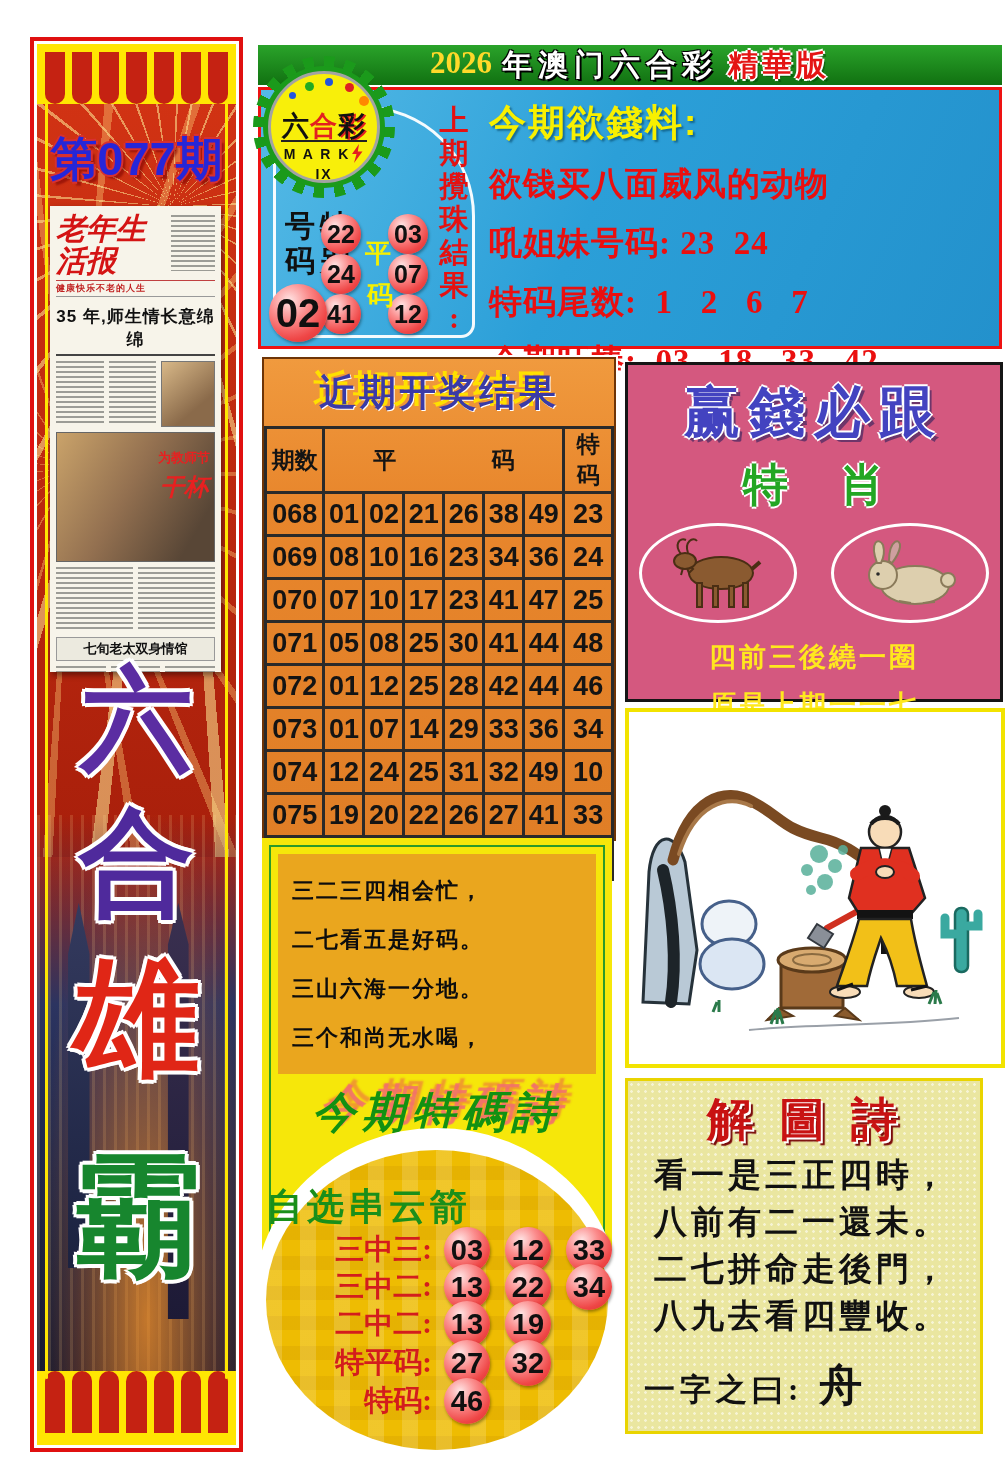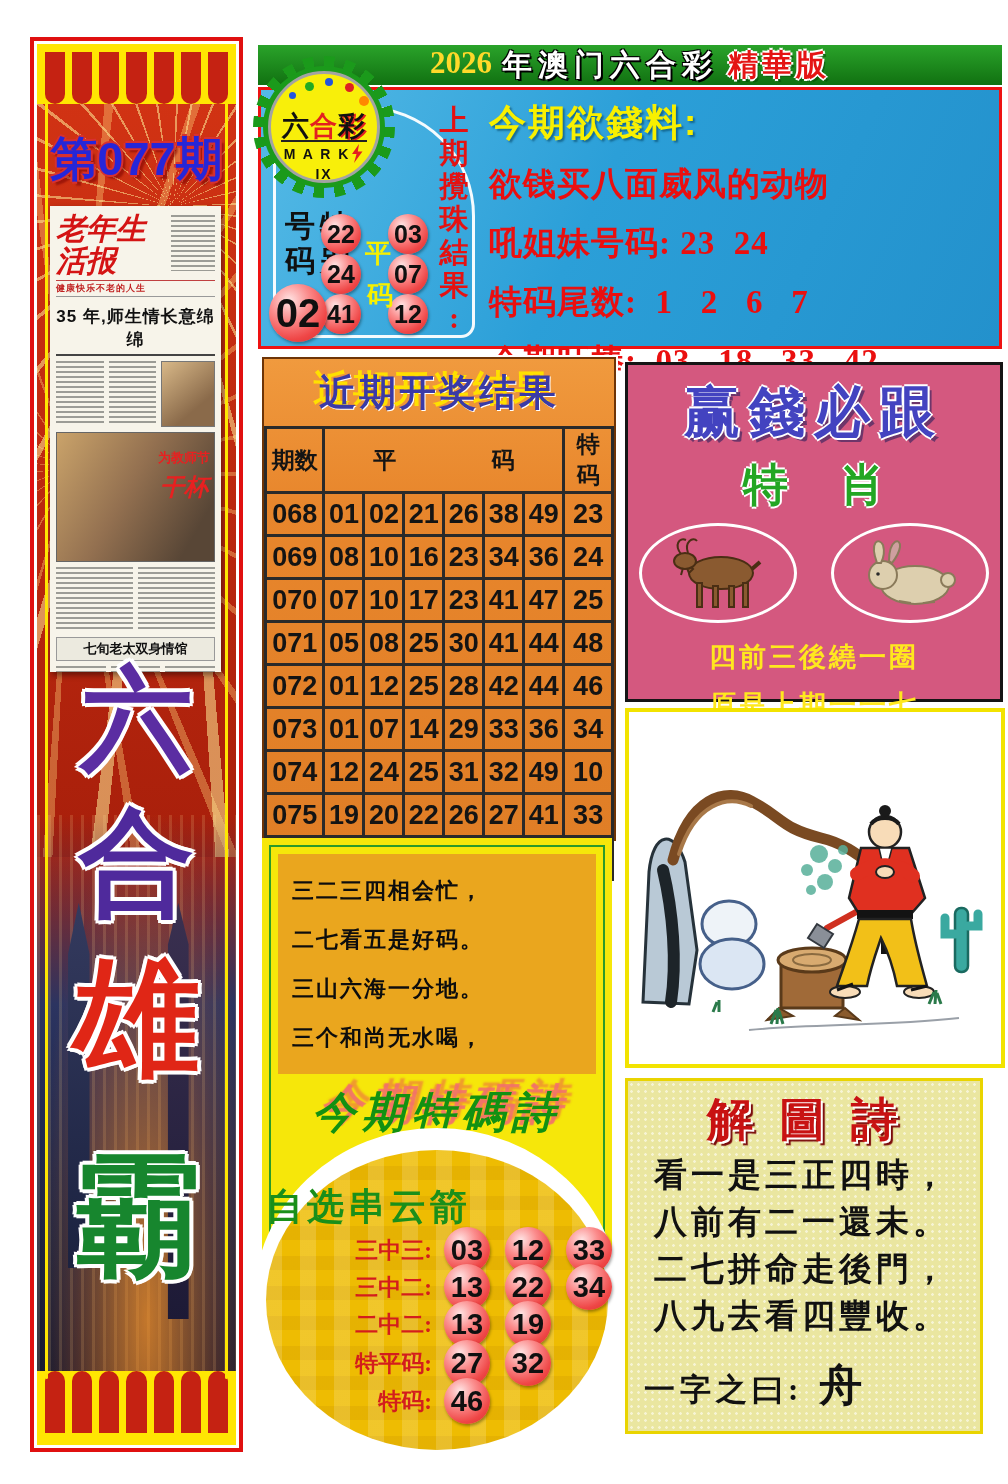--- a/index.html
+++ b/index.html
@@ -117,21 +117,21 @@
   .ptitle{position:absolute;left:0;right:0;top:246px;text-align:center;font-family:"Liberation Serif",serif;font-weight:bold;font-style:italic;
     font-size:43px;color:#129112;letter-spacing:7px;text-shadow:8px -8px 1px rgba(242,110,110,.9),13px -13px 2px rgba(235,80,80,.5)}
 
   
   .arc{position:absolute;left:254px;top:1128px;width:366px;height:346px;background:#fff;border-radius:50%}
   .gold{position:absolute;left:266px;top:1150px;width:342px;height:300px;border-radius:50%;background-color:#eebc02;
     background-image:repeating-linear-gradient(90deg,rgba(255,255,255,.16) 0 16px,rgba(0,0,0,0) 16px 34px),
                      repeating-linear-gradient(0deg,rgba(170,110,0,.13) 0 14px,rgba(0,0,0,0) 14px 30px)}
   .gtitle{position:absolute;left:0;right:0;top:32px;text-align:left;color:#1a8f1a;font-weight:bold;font-size:37px;letter-spacing:4px;font-family:"Liberation Serif",serif}
   .prow{position:absolute;left:24px;display:flex;align-items:center;height:46px}
-  .prow .plabel{width:142px;text-align:right;color:#d31d1d;font-weight:bold;font-size:23px;font-family:"Liberation Serif",serif;margin-right:12px}
+  .prow .plabel{width:142px;text-align:right;color:#d31d1d;font-weight:bold;font-size:29px;font-family:"Liberation Serif",serif;margin-right:12px}
   .pball{width:46px;height:46px;border-radius:50%;display:flex;align-items:center;justify-content:center;margin-right:15px;
     background:radial-gradient(circle at 35% 28%,#ffe4e4,#fb8c8c 35%,#ef4646 70%,#d62c2c);
     font-weight:bold;font-size:29px;color:#101010;box-shadow:1px 2px 3px rgba(0,0,0,.35)}
   .r0{top:77px}.r1{top:114px}.r2{top:151px}.r3{top:190px}.r4{top:228px}
 
   
   .zbox{position:absolute;left:625px;top:362px;width:372px;height:334px;background:#d4587f;border:3px solid #151515}
   .ztitle{margin-top:10px;text-align:center;font-family:"Liberation Serif",serif;font-weight:bold;font-size:56px;color:#4343c0;letter-spacing:9px;
     text-shadow:-2px 0 0 #fff,2px 0 0 #fff,0 -2px 0 #fff,0 2px 0 #fff,4px 4px 0 rgba(25,25,90,.55)}
   .zsub{text-align:center;margin-top:4px;font-family:"Liberation Serif",serif;font-weight:bold;font-size:45px;color:#23a623;

